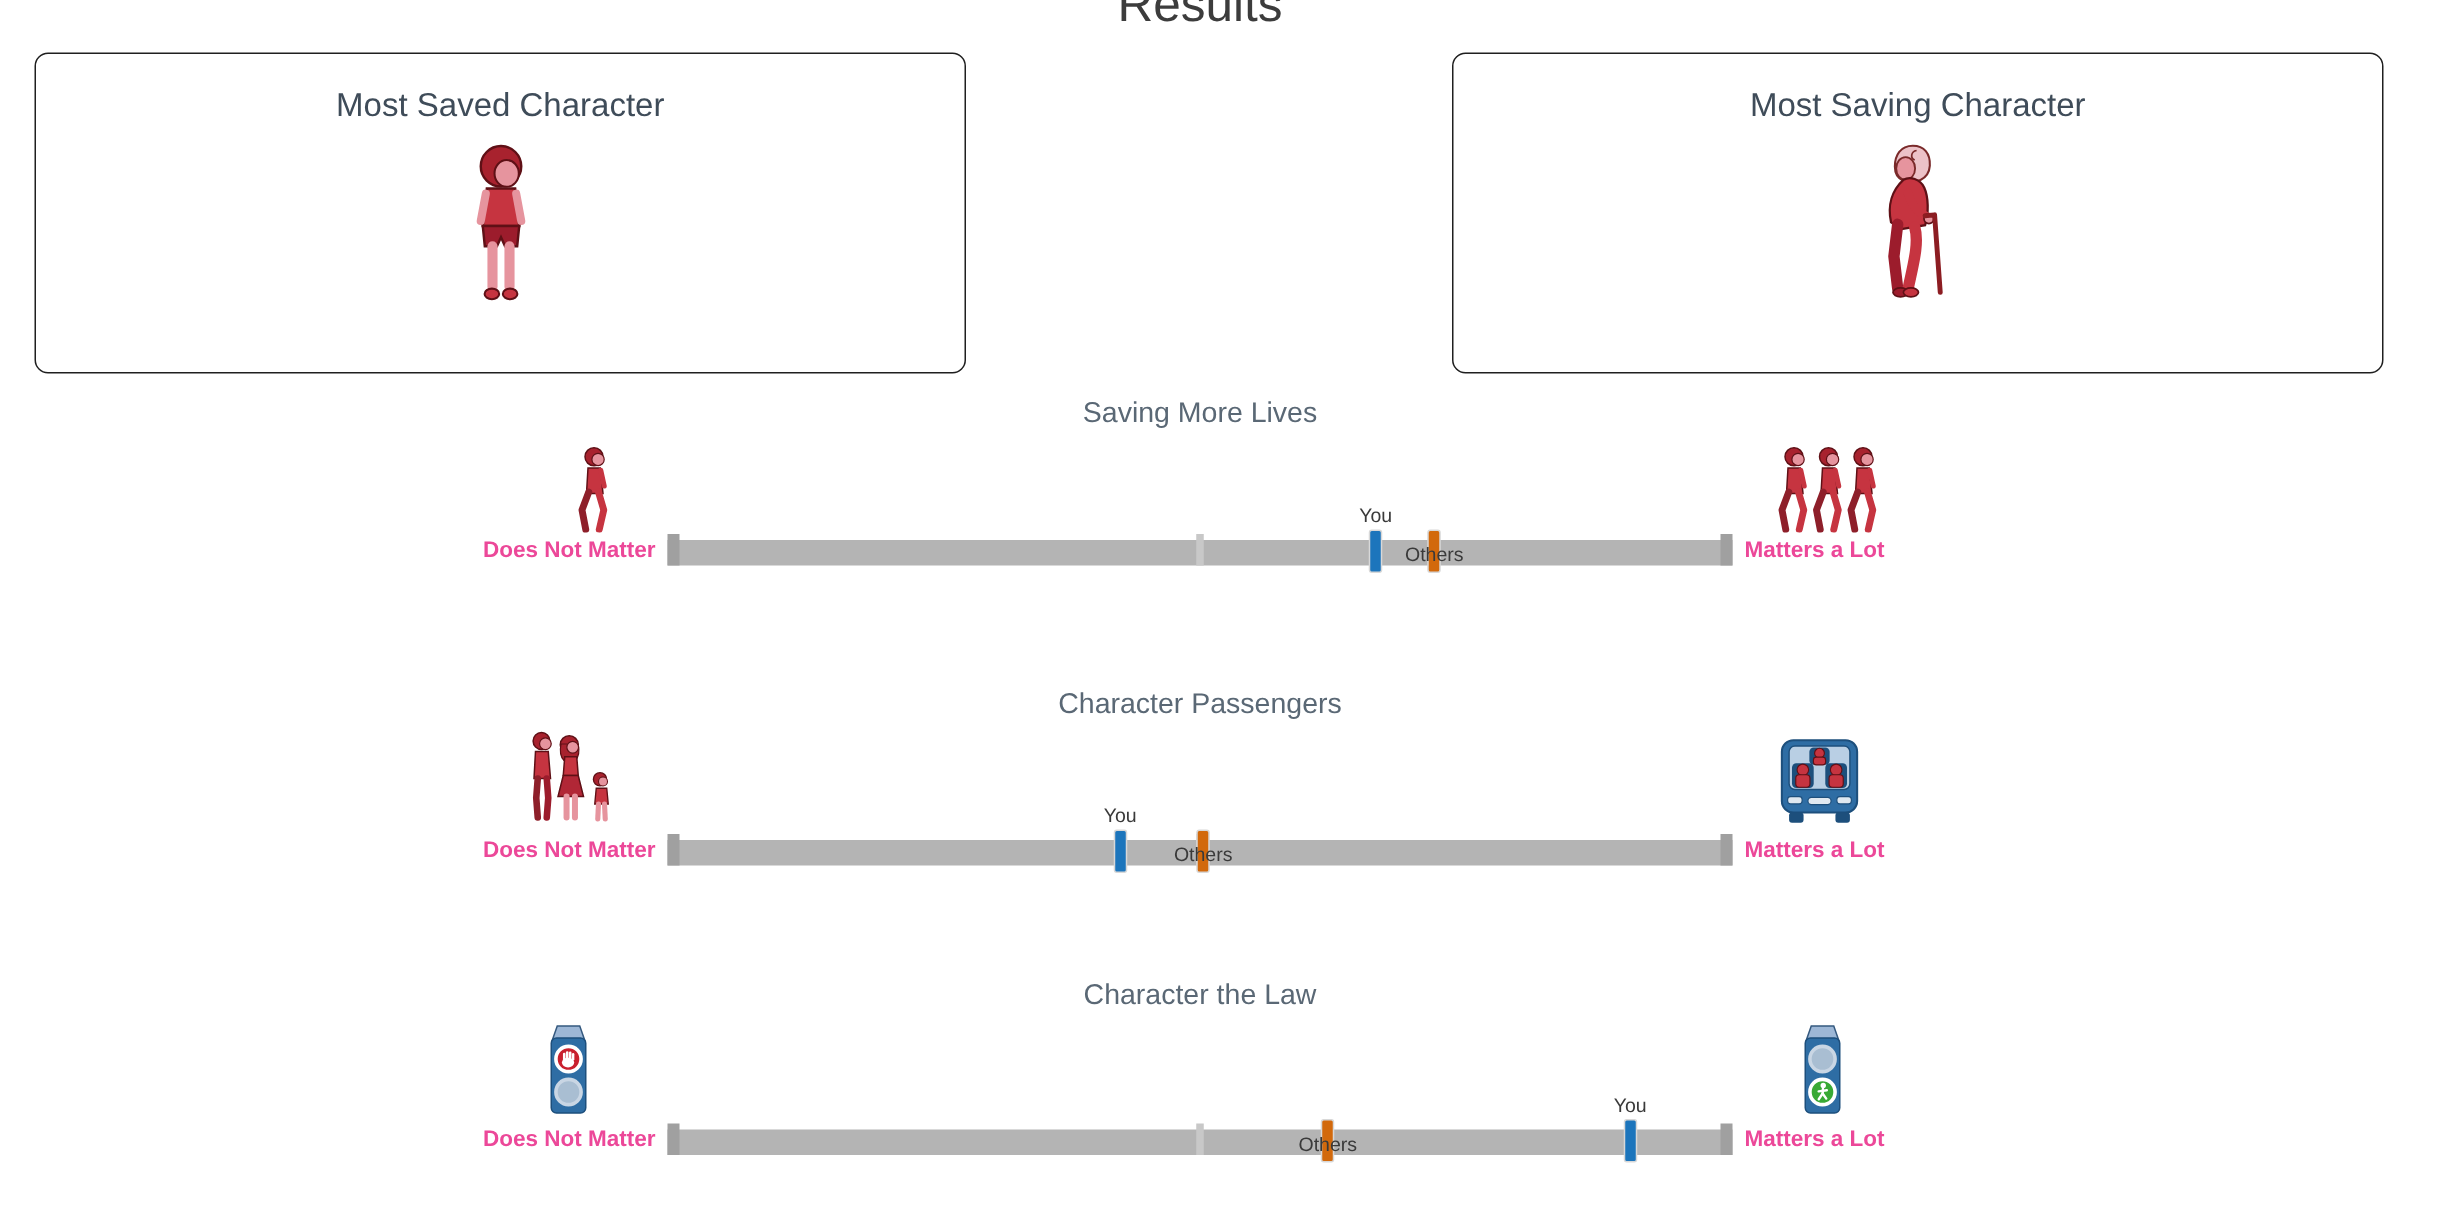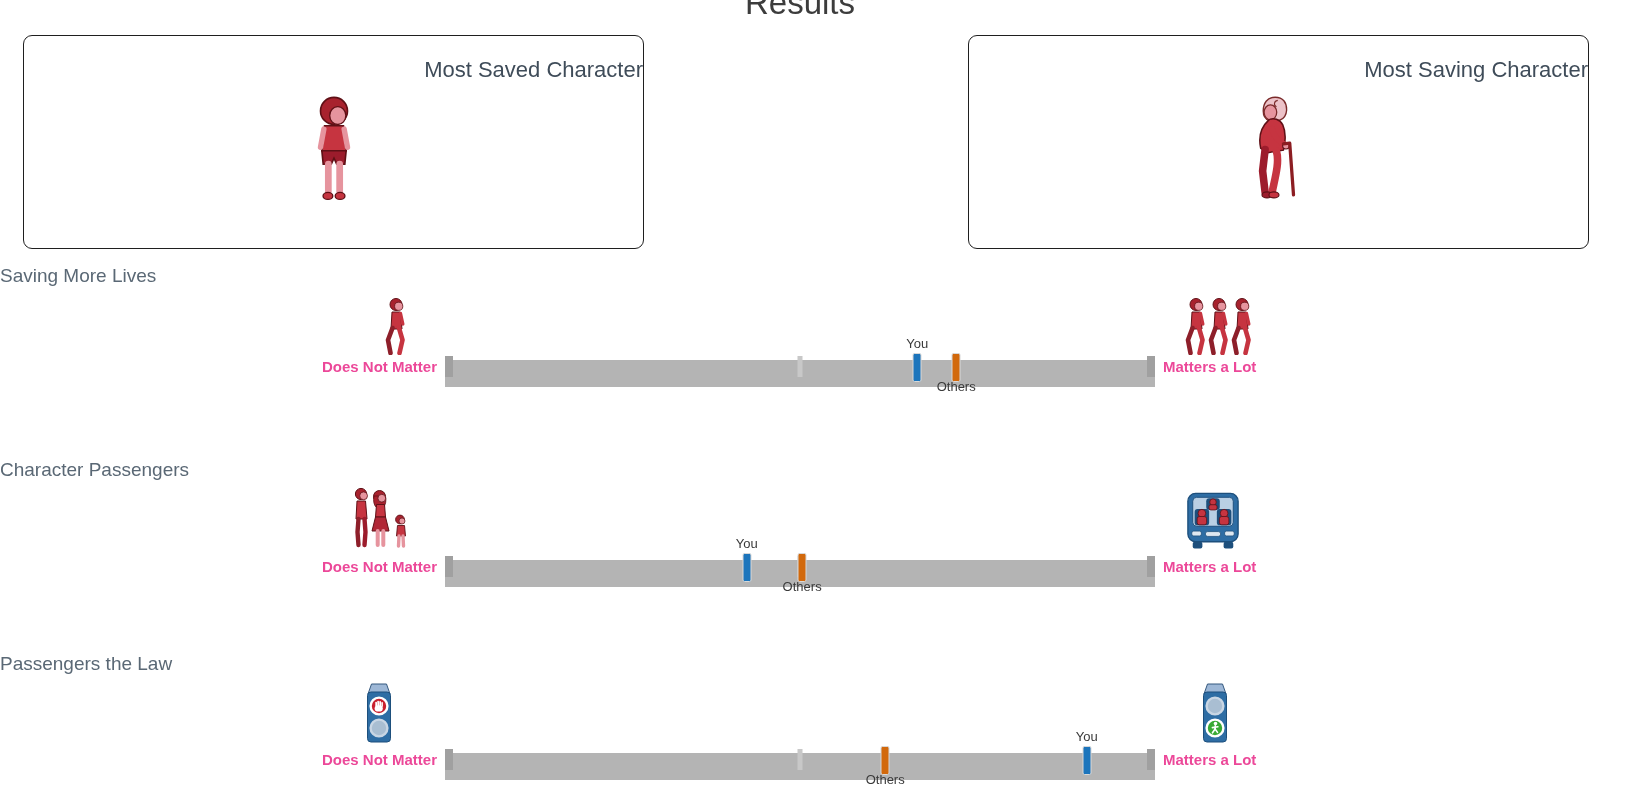--- a/index.html
+++ b/index.html
@@ -12,52 +12,52 @@
     position:absolute;top:-16px;left:0;width:1600px;text-align:center;margin:0;
     font-size:33px;font-weight:400;color:#3c3c3c;
   }
   
   .panel{
     position:absolute;top:35px;width:621px;height:214px;background:#fff;
     border:1px solid #1f1f1f;border-radius:9px;box-sizing:border-box;
   }
   .panel-left{left:23px}
   .panel-right{left:968px}
-  .panel-title{margin:0;padding-top:21px;text-align:right;font-size:22px;font-weight:400;color:#3f4c59;}
+  .panel-title{margin:0;padding-top:21px;text-align:center;font-size:22px;font-weight:400;color:#3f4c59;}
   .panel-figure{position:absolute;left:50%;top:58px;transform:translateX(-50%);}
   
   .slider-row{position:absolute;left:0;width:1629px;height:160px;}
   .slider-title{
-    position:absolute;top:0;left:0;width:1600px;margin:0;
+    position:absolute;top:0;left:0;width:1600px;text-align:center;margin:0;
     font-size:19px;font-weight:400;color:#5a6875;
   }
   .icon{position:absolute;line-height:0;}
   .end-label{
     position:absolute;font-size:15px;font-weight:700;color:#ec4899;white-space:nowrap;line-height:17px;
   }
   .end-label-left{left:0;width:437px;text-align:right;}
   .end-label-right{left:1163px;}
-  .track{position:absolute;left:445px;width:710px;height:27px;background:#b4b4b4;}
+  .track{position:absolute;left:445px;width:710px;height:17px;background:#b4b4b4;}
   .cap{position:absolute;top:-4px;width:8px;height:21px;background:#a0a0a0;}
   .cap-left{left:0}
   .cap-right{right:0}
   .tick-center{
     position:absolute;left:50%;top:-4px;width:5px;height:21px;background:#c8c8c8;
     transform:translateX(-50%);
   }
   .marker{
     position:absolute;top:-7px;width:7px;height:27px;border:1px solid #d8d8d8;border-radius:2px;
     transform:translateX(-50%);box-sizing:content-box;
   }
   .marker-label{
     position:absolute;transform:translateX(-50%);font-size:13px;color:#3a3a3a;
     white-space:nowrap;line-height:15px;
   }
   .you-label{top:-24px}
-  .others-label{top:19px}
+  .others-label{top:2px}
   .defs-svg{position:absolute;width:0;height:0;overflow:hidden;}
 </style>
 </head>
 <body>
 
 <svg class="defs-svg" aria-hidden="true">
   <defs>
     <g id="ped">
       <circle cx="13" cy="7.5" r="6" fill="#a8222e" stroke="#5f1016" stroke-width="1"></circle>
       <circle cx="15.7" cy="9.3" r="4.1" fill="#e6949e" stroke="#5f1016" stroke-width="0.8"></circle>
@@ -227,21 +227,21 @@
       </div>
       <div class="marker" style="left: 42.5%; background-color: rgb(28, 117, 188);"></div>
       <div class="marker" style="left: 50.3%; background-color: rgb(210, 105, 12);"></div>
       <div class="marker-label others-label" style="left: 50.3%;">
         <span>Others</span>
       </div>
     </div>
   </section>
 
   <section class="slider-row" style="top:653px">
-    <h3 class="slider-title">Passengers the Law</h3>
+    <h3 class="slider-title">Character the Law</h3>
     <div class="icon" style="left:364px;top:29px">
       <svg width="30" height="62" viewBox="0 0 30 62">
         <use href="#signal-body"></use>
         <use href="#light-red" transform="translate(15,24)"></use>
         <use href="#light-off" transform="translate(15,46)"></use>
       </svg>
     </div>
     <div class="icon" style="left:1200px;top:29px">
       <svg width="30" height="62" viewBox="0 0 30 62">
         <use href="#signal-body"></use>

